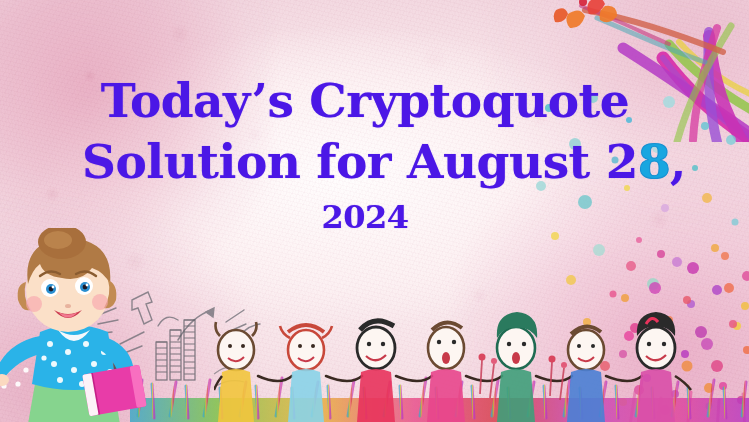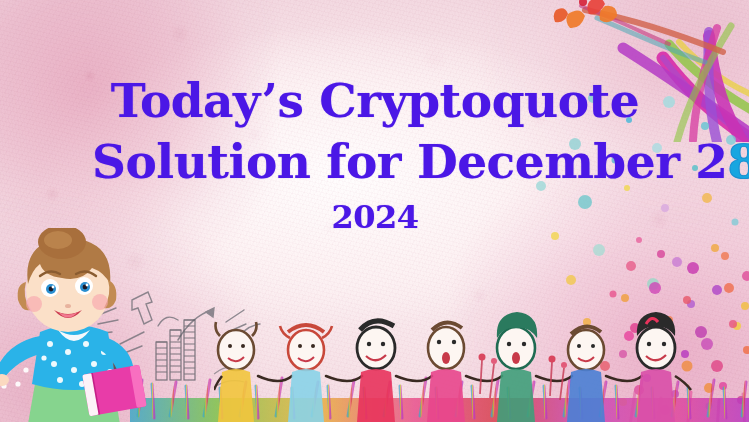--- a/index.html
+++ b/index.html
@@ -64,21 +64,21 @@
 
   
   .tree{position:absolute;right:-6px;top:-8px;width:300px;height:150px;pointer-events:none;}
 
   
   .dots{position:absolute;right:0;top:90px;width:230px;height:330px;pointer-events:none;}
   .blossom{position:absolute;right:-10px;bottom:-10px;width:150px;height:190px;pointer-events:none;}
 
   
   .title-wrap{
-    position:absolute;left:92px;top:78px;width:566px;
+    position:absolute;left:82px;top:78px;width:566px;
     text-align:center;
     line-height:.96;
     pointer-events:none;
   }
   .t-line{
     font-family:"DejaVu Serif","Liberation Serif",serif;
     font-weight:700;
     color:#4b17e6;
     letter-spacing:-.5px;
     white-space:nowrap;
@@ -216,21 +216,21 @@
       <path d="M20 190 L26 150" stroke="#e060a8" stroke-width="3"></path>
       <path d="M48 190 L52 156" stroke="#d050a0" stroke-width="3"></path>
       <path d="M78 190 L82 150" stroke="#e84898" stroke-width="3"></path>
       <path d="M108 190 L110 158" stroke="#c84ab0" stroke-width="3"></path>
       <path d="M136 190 L134 152" stroke="#e05898" stroke-width="3"></path>
     </g>
   </svg>
 
   <div class="title-wrap">
     <div class="t-line t1">Today’s Cryptoquote</div>
-    <div class="t-line t2"><span>Solution for December 2</span><span class="teal8">8</span><span>,</span></div>
+    <div class="t-line t2"><span>Solution for August 2</span><span class="teal8">8</span><span>,</span></div>
     <div class="t-line t3">2024</div>
   </div>
 
   <svg class="doodles" viewBox="0 0 196 140">
     <g stroke="#6b6b73" fill="none" stroke-width="1.4" opacity=".75" stroke-linecap="round">
       <path d="M10 34 L30 26 M12 42 L32 38 M8 52 L26 50"></path>
       <path d="M46 18 l16 -8 l4 10 l-6 2 l6 16 l-8 4 l-6 -16 l-6 2Z"></path>
       <path d="M34 62 L58 50 M36 72 L56 64"></path>
       <path d="M72 44 q8 -14 20 -6"></path>
       <path d="M92 58 q14 -24 34 -30" stroke-width="1.6"></path>

